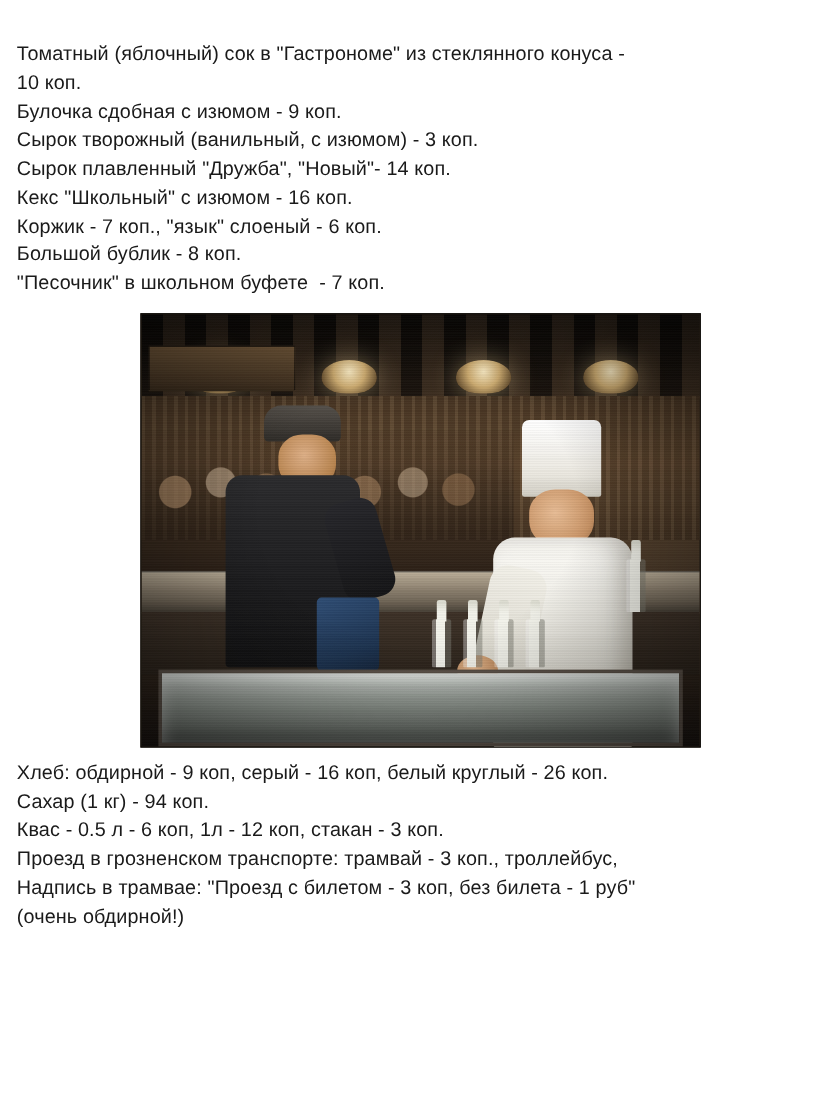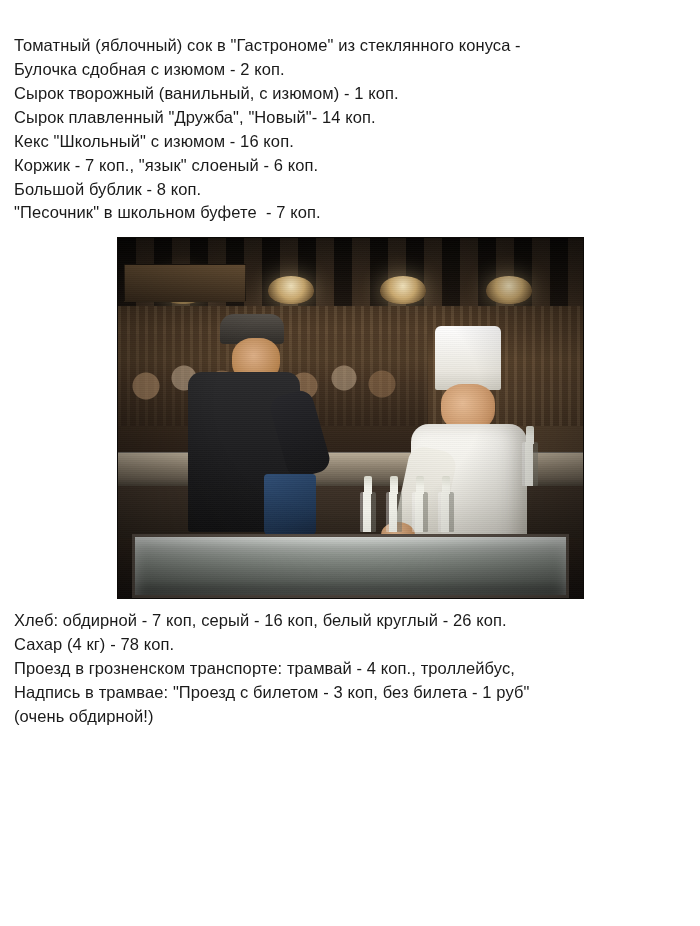--- a/index.html
+++ b/index.html
@@ -274,22 +274,23 @@
     pointer-events: none;
   }
 </style>
 </head>
 <body>
 
 <div class="page">
 
   <div class="text-block">
     <div class="text-line">Томатный (яблочный) сок в "Гастрономе" из стеклянного конуса -</div>
-    <div class="text-line">Булочка сдобная с изюмом - 2 коп.</div>
-    <div class="text-line">Сырок творожный (ванильный, с изюмом) - 1 коп.</div>
+    <div class="text-line">10 коп.</div>
+    <div class="text-line">Булочка сдобная с изюмом - 9 коп.</div>
+    <div class="text-line">Сырок творожный (ванильный, с изюмом) - 3 коп.</div>
     <div class="text-line">Сырок плавленный "Дружба", "Новый"- 14 коп.</div>
     <div class="text-line">Кекс "Школьный" с изюмом - 16 коп.</div>
     <div class="text-line">Коржик - 7 коп., "язык" слоеный - 6 коп.</div>
     <div class="text-line">Большой бублик - 8 коп.</div>
     <div class="text-line">"Песочник" в школьном буфете  - 7 коп.</div>
   </div>
 
   <div class="photo-wrap">
     <div class="photo" title="Продавщица в белом халате за прилавком гастронома, покупатель в темной куртке и шляпе, бутылки молока на прилавке">
       <div class="ph-bg"></div>
@@ -326,20 +327,21 @@
       <div class="ph-bottle b4"></div>
       <div class="ph-bottle b5"></div>
 
       <div class="ph-glasscase"></div>
       <div class="ph-grain"></div>
       <div class="ph-vignette"></div>
     </div>
   </div>
 
   <div class="text-block">
-    <div class="text-line">Хлеб: обдирной - 7 коп, серый - 16 коп, белый круглый - 26 коп.</div>
-    <div class="text-line">Сахар (4 кг) - 78 коп.</div>
-    <div class="text-line">Проезд в грозненском транспорте: трамвай - 4 коп., троллейбус,</div>
+    <div class="text-line">Хлеб: обдирной - 9 коп, серый - 16 коп, белый круглый - 26 коп.</div>
+    <div class="text-line">Сахар (1 кг) - 94 коп.</div>
+    <div class="text-line">Квас - 0.5 л - 6 коп, 1л - 12 коп, стакан - 3 коп.</div>
+    <div class="text-line">Проезд в грозненском транспорте: трамвай - 3 коп., троллейбус,</div>
     <div class="text-line">Надпись в трамвае: "Проезд с билетом - 3 коп, без билета - 1 руб"</div>
     <div class="text-line">(очень обдирной!)</div>
   </div>
 
 </div>
 
 </body></html>

